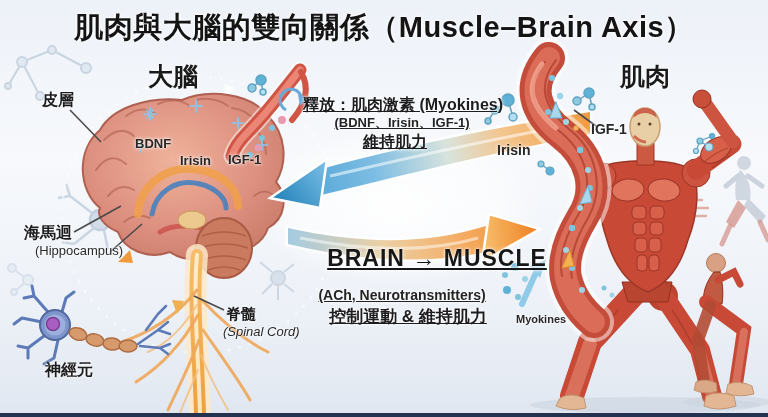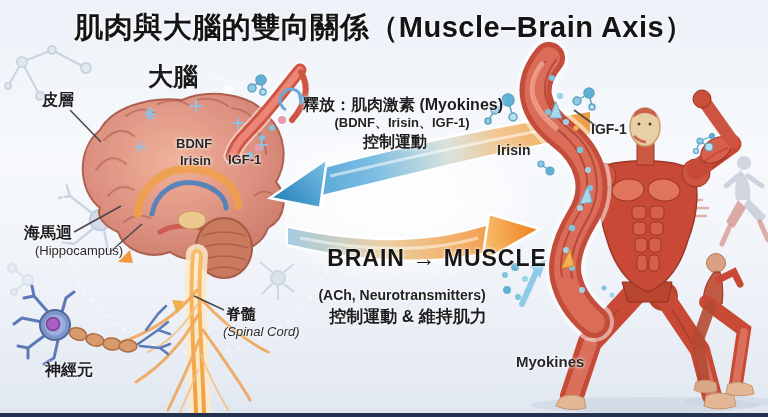--- a/index.html
+++ b/index.html
@@ -6,21 +6,21 @@
   #stage{
     position:relative;width:768px;height:417px;overflow:hidden;
     font-family:"Liberation Sans",sans-serif;
     background:linear-gradient(180deg,#edf1f8 0%,#f7f9fc 38%,#eef2f8 70%,#e3e9f2 96%,#dfe5ef 100%);
   }
   svg{position:absolute;left:0;top:0;}
   .label{
     position:absolute;color:#1d1d1f;white-space:nowrap;line-height:1.15;
     text-shadow:0 0 4px rgba(255,255,255,.95),0 0 2px rgba(255,255,255,.9);
   }
-  .center{transform:translateX(-50%);text-align:left;}
+  .center{transform:translateX(-50%);text-align:left;text-decoration:underline;}
   .title{width:768px;text-align:center;font-size:29px;font-weight:800;letter-spacing:.5px;color:#141414;}
   .h-big{font-size:25px;font-weight:800;color:#1a1a1a;}
   .zh-md{font-size:16px;font-weight:700;}
   .zh-sm{font-size:15px;font-weight:700;}
   .en-sm{font-size:13px;font-weight:400;color:#2a2a2a;}
   .tag{font-size:13px;font-weight:700;color:#272727;}
   .rel1{font-size:16px;font-weight:700;}
   .rel2{font-size:13px;font-weight:600;color:#242424;}
   .rel3{font-size:16px;font-weight:700;}
   .bm{font-size:23px;font-weight:800;letter-spacing:1px;color:#171717;}
@@ -398,39 +398,40 @@
     <line x1="224" y1="310" x2="194" y2="296"></line>
     <line x1="596" y1="126" x2="574" y2="110"></line>
   </g>
 
   <rect x="0" y="413" width="768" height="4" fill="#24324f"></rect>
 </svg>
 
 <div class="label h-big" style="left:148px;top:62px;">大腦</div>
 
 <div class="label title" style="left:0;top:11px;">肌肉與大腦的雙向關係（Muscle–Brain Axis）</div>
+<div class="label h-big" style="left:620px;top:62px;">肌肉</div>
 
 <div class="label zh-md" style="left:42px;top:91px;">皮層</div>
-<div class="label tag" style="left:135px;top:137px;margin-left:41px;">BDNF</div>
+<div class="label tag" style="left:135px;top:137px;">BDNF</div>
 <div class="label tag" style="left:180px;top:154px;">Irisin</div>
 <div class="label tag" style="left:228px;top:153px;">IGF-1</div>
 
 <div class="label zh-md" style="left:24px;top:224px;">海馬迴</div>
 <div class="label en-sm" style="left:35px;top:244px;">(Hippocampus)</div>
 
 <div class="label zh-sm" style="left:226px;top:305px;">脊髓</div>
 <div class="label en-sm" style="left:223px;top:325px;font-style:italic;">(Spinal Cord)</div>
 
 <div class="label zh-md" style="left:45px;top:361px;">神經元</div>
 
 <div class="label rel1 center" style="left:403px;top:96px;">釋放：肌肉激素 (Myokines)</div>
 <div class="label rel2 center" style="left:402px;top:116px;">(BDNF、Irisin、IGF-1)</div>
-<div class="label rel3 center" style="left:395px;top:133px;">控制運動</div>
+<div class="label rel3 center" style="left:395px;top:133px;">維持肌力</div>
 
 <div class="label bm center" style="left:405px;top:245px;margin-left:32px;">BRAIN → MUSCLE</div>
 <div class="label ach center" style="left:402px;top:287px;">(ACh, Neurotransmitters)</div>
 <div class="label ctrl center" style="left:408px;top:307px;">控制運動 &amp; 維持肌力</div>
 
 <div class="label tag" style="left:497px;top:142px;font-size:14px;">Irisin</div>
 <div class="label tag" style="left:591px;top:121px;font-size:14px;">IGF-1</div>
-<div class="label tag" style="left:516px;top:313px;font-size:15px;margin-top:40px;">Myokines</div>
+<div class="label tag" style="left:516px;top:313px;font-size:11px;">Myokines</div>
 
 </div>
 
 </body></html>

